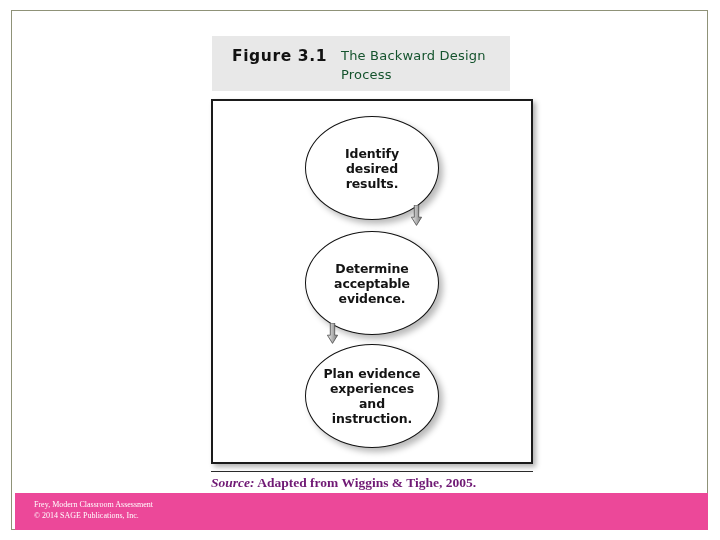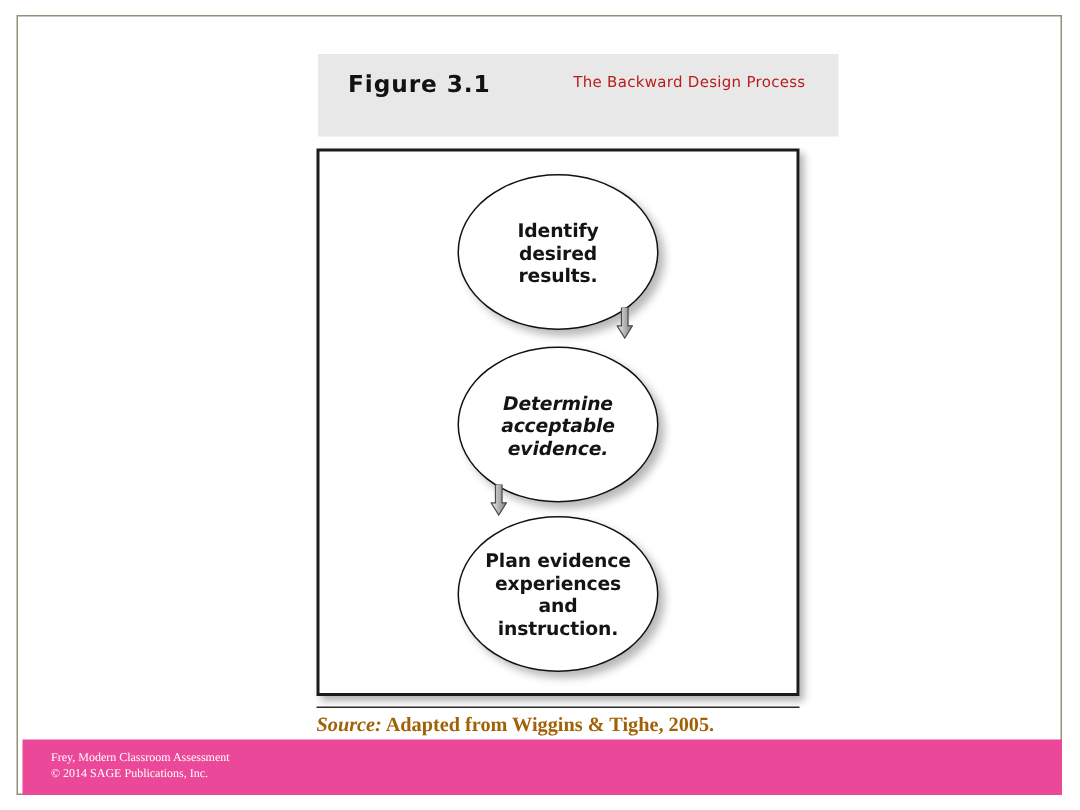--- a/index.html
+++ b/index.html
@@ -33,21 +33,21 @@
     top: 14px;
     width: 345px;
     height: 462px;
   }
 
   
   #figure-header {
     position: absolute;
     left: 12px;
     top: 11px;
-    width: 347px;
+    width: 298px;
     height: 55px;
     background: #e8e8e8;
     box-sizing: border-box;
   }
   #figure-number {
     position: absolute;
     left: 20px;
     top: 11px;
     font-family: "DejaVu Sans", sans-serif;
     font-weight: bold;
@@ -55,25 +55,24 @@
     letter-spacing: 0.6px;
     color: #121212;
     white-space: nowrap;
   }
   #figure-title {
     position: absolute;
     left: 129px;
     top: 10px;
     width: 196px;
     font-family: "DejaVu Sans", sans-serif;
-    font-size: 10px;
+    font-size: 13px;
     line-height: 19px;
     letter-spacing: 0.2px;
-    color: #b91c1c;
-    text-align: right;
+    color: #14532d;
   }
 
   
   #diagram-box {
     position: absolute;
     left: 11px;
     top: 74px;
     width: 322px;
     height: 365px;
     border: 2px solid #1b1b1b;
@@ -98,21 +97,21 @@
     font-family: "DejaVu Sans", sans-serif;
     font-weight: bold;
     font-size: 12.5px;
     line-height: 15px;
     color: #141414;
     text-align: center;
     letter-spacing: -0.1px;
     white-space: pre-line;
   }
   #node-1 { left: 92px; top: 15px;  width: 134px; height: 104px; }
-  #node-2 { left: 92px; top: 130px; width: 134px; height: 104px; font-style: italic; }
+  #node-2 { left: 92px; top: 130px; width: 134px; height: 104px; }
   #node-3 { left: 92px; top: 243px; width: 134px; height: 104px; }
 
   
   .arrow {
     position: absolute;
     width: 11px;
     height: 21px;
   }
   #arrow-1 { left: 198px; top: 104px; }
   #arrow-2 { left: 114px; top: 222px; }
@@ -126,21 +125,21 @@
     height: 1px;
     background: #2a2a2a;
   }
   #source-line {
     position: absolute;
     left: 11px;
     top: 450px;
     width: 340px;
     font-family: "Liberation Serif", serif;
     font-size: 13.5px;
-    color: #a16207;
+    color: #701a75;
     white-space: nowrap;
   }
   #source-label {
     font-style: italic;
     font-weight: bold;
   }
   #source-text { font-weight: bold; }
 
   
   #footer-band {

